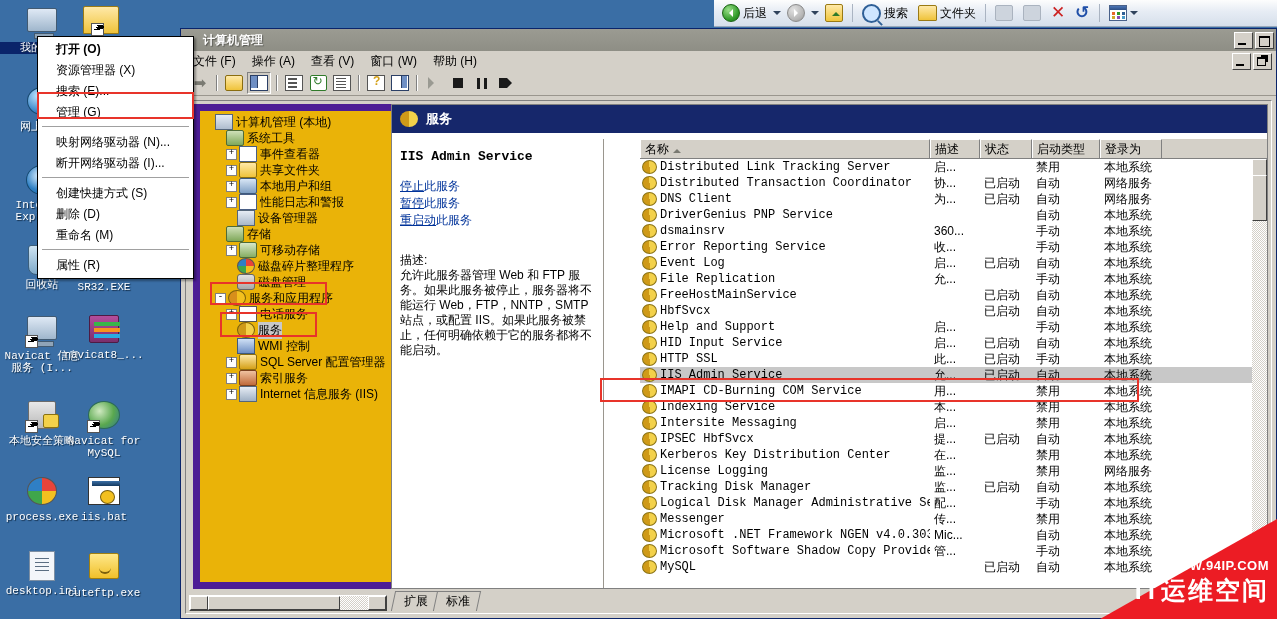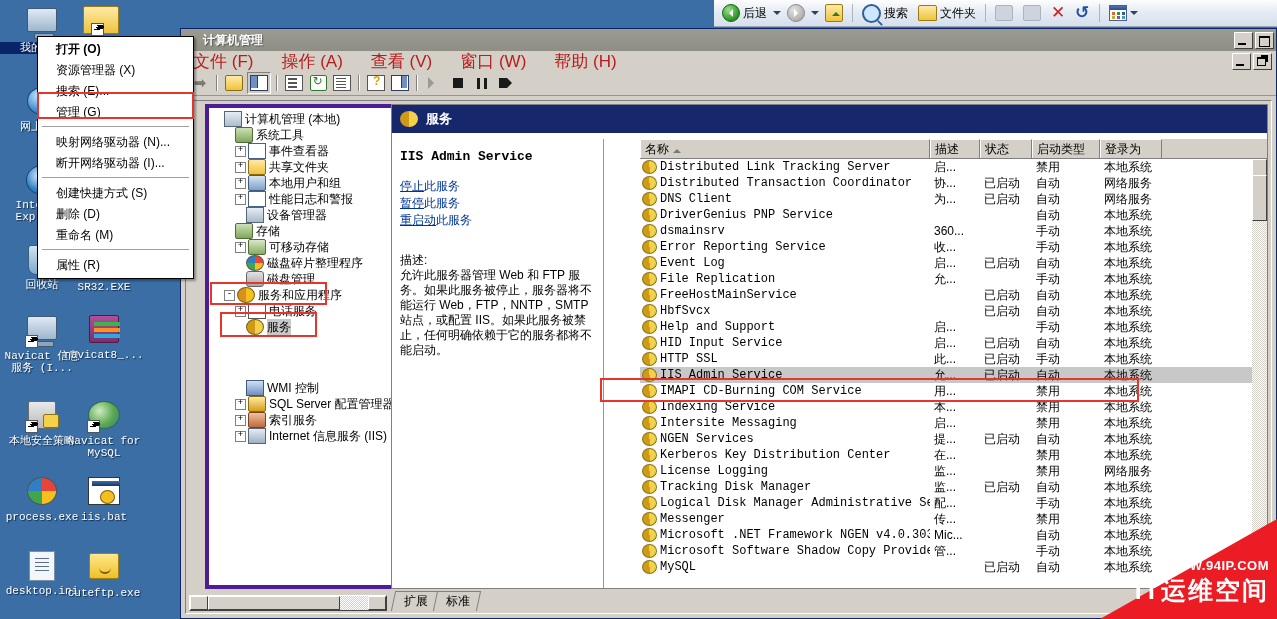--- a/index.html
+++ b/index.html
@@ -128,21 +128,21 @@
   .winbtns{margin-left:auto;display:flex;gap:2px;align-items:center;}
   .wb{width:17px;height:15px;background:#d4d0c8;border:1px solid #fff;
      border-right-color:#404040;border-bottom-color:#404040;position:relative;}
   .wb i{position:absolute;display:block;}
   .wb.min i{left:3px;bottom:3px;width:8px;height:2px;background:#000;}
   .wb.max i{left:3px;top:3px;width:9px;height:8px;border:1px solid #000;border-top-width:2px;}
   .wb.rest i{left:3px;top:3px;width:7px;height:6px;border:1px solid #000;border-top-width:2px;
      box-shadow:3px -3px 0 -1px #000;}
 
   #mmc-menubar{height:20px;background:#d4d0c8;display:flex;align-items:center;
-     padding-left:12px;gap:28px;font-size:17px;color:#b91c1c;}
+     padding-left:12px;gap:16px;font-size:12px;color:#000000;}
   #mmc-toolbar{height:24px;background:#d4d0c8;display:flex;align-items:center;
      gap:2px;padding-left:8px;border-bottom:1px solid #9a968e;}
   .tbtn{width:22px;height:20px;display:flex;align-items:center;justify-content:center;}
   .tbtn.pressed{border:1px solid #808080;border-right-color:#fff;border-bottom-color:#fff;
      background:#cfcbc3;}
   .tb-div{width:1px;height:16px;background:#808080;border-right:1px solid #fff;margin:0 3px;}
   .g-arrow{color:#7a7a72;font-size:15px;font-weight:bold;}
   .g-up{width:16px;height:14px;background:linear-gradient(#ffe9a8,#efc33a);
      border:1px solid #8a6d10;border-radius:2px;}
   .g-pane{width:16px;height:14px;background:#fff;border:1px solid #2b3f66;}
@@ -173,22 +173,22 @@
      border-left-color:#1a1a1a;}
 
   
   #mmc-client{position:absolute;left:2px;top:69px;right:2px;bottom:2px;
      background:#d4d0c8;}
   #mmc-inner{position:absolute;left:2px;top:2px;right:2px;bottom:2px;background:#fff;
      border:1px solid #808080;border-right-color:#fff;border-bottom-color:#fff;}
   
   #doc{position:absolute;left:0;top:0;right:0;bottom:0;background:#d4d0c8;}
 
-  #tree-pane{position:absolute;left:19px;top:3px;width:198px;bottom:24px;background:#ffffff;
-     border:4px solid #4c1d95;overflow:hidden;}
+  #tree-pane{position:absolute;left:7px;top:3px;width:198px;bottom:24px;background:#eab308;
+     border:7px solid #4c1d95;overflow:hidden;}
   #tree-inner{padding:3px 0 0 4px;font-size:12px;white-space:nowrap;}
   .tnode{display:flex;align-items:center;height:16px;position:relative;}
   .tnode .plus{width:9px;height:9px;border:1px solid #808080;background:#fff;
      font-size:9px;line-height:7px;text-align:center;color:#000;margin-right:2px;
      font-family:"Liberation Mono",monospace;}
   .tnode .spacer{width:11px;}
   .tnode .ti{width:16px;height:14px;margin-right:3px;}
   .tnode .tl{font-size:12px;color:#000;}
   .tnode .tl.sel{background:#c8c8c8;}
   .i-cm{background:linear-gradient(#e6ecf4,#aebccd);border:1px solid #55667a;}
@@ -574,21 +574,21 @@
               <div class="tnode" style="padding-left: 22px;">
                 <span class="plus">+</span>
                 <span class="ti i-tel"></span>
                 <span class="tl">电话服务</span>
               </div>
               <div class="tnode" style="padding-left: 22px;">
                 <span class="spacer"></span>
                 <span class="ti i-svc"></span>
                 <span class="tl sel">服务</span>
               </div>
-              <div class="tnode" style="padding-left: 22px; margin-top: 45px;">
+              <div class="tnode" style="padding-left: 22px;">
                 <span class="spacer"></span>
                 <span class="ti i-wmi"></span>
                 <span class="tl">WMI 控制</span>
               </div>
               <div class="tnode" style="padding-left: 22px;">
                 <span class="plus">+</span>
                 <span class="ti i-sql"></span>
                 <span class="tl">SQL Server 配置管理器</span>
               </div>
               <div class="tnode" style="padding-left: 22px;">
@@ -809,21 +809,21 @@
                       <span>Intersite Messaging</span>
                     </div>
                     <div class="c cjk" style="width: 50px;">启...</div>
                     <div class="c cjk" style="width: 52px;"></div>
                     <div class="c cjk" style="width: 68px;">禁用</div>
                     <div class="c cjk" style="width: 62px;">本地系统</div>
                   </div>
                   <div class="lrow">
                     <div class="c" style="width: 290px; display: flex; align-items: center; padding: 0px;">
                       <span class="svcicon"></span>
-                      <span>NGEN Services</span>
+                      <span>IPSEC HbfSvcx</span>
                     </div>
                     <div class="c cjk" style="width: 50px;">提...</div>
                     <div class="c cjk" style="width: 52px;">已启动</div>
                     <div class="c cjk" style="width: 68px;">自动</div>
                     <div class="c cjk" style="width: 62px;">本地系统</div>
                   </div>
                   <div class="lrow">
                     <div class="c" style="width: 290px; display: flex; align-items: center; padding: 0px;">
                       <span class="svcicon"></span>
                       <span>Kerberos Key Distribution Center</span>

